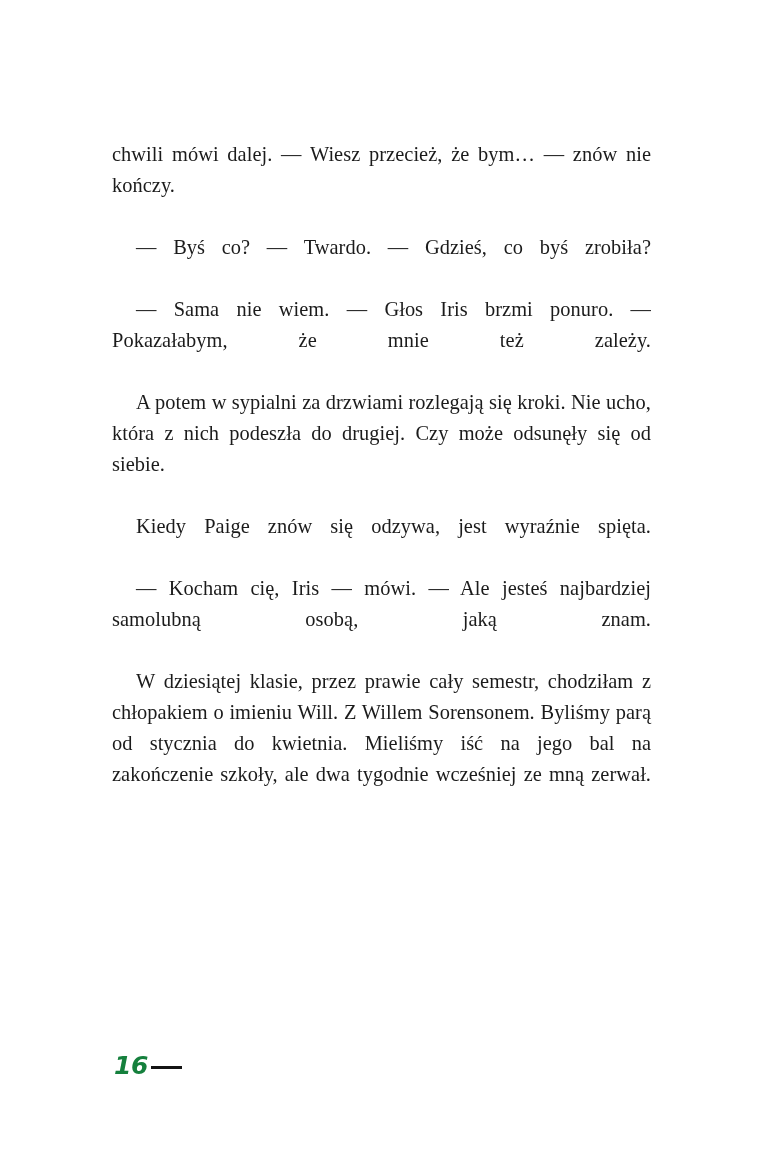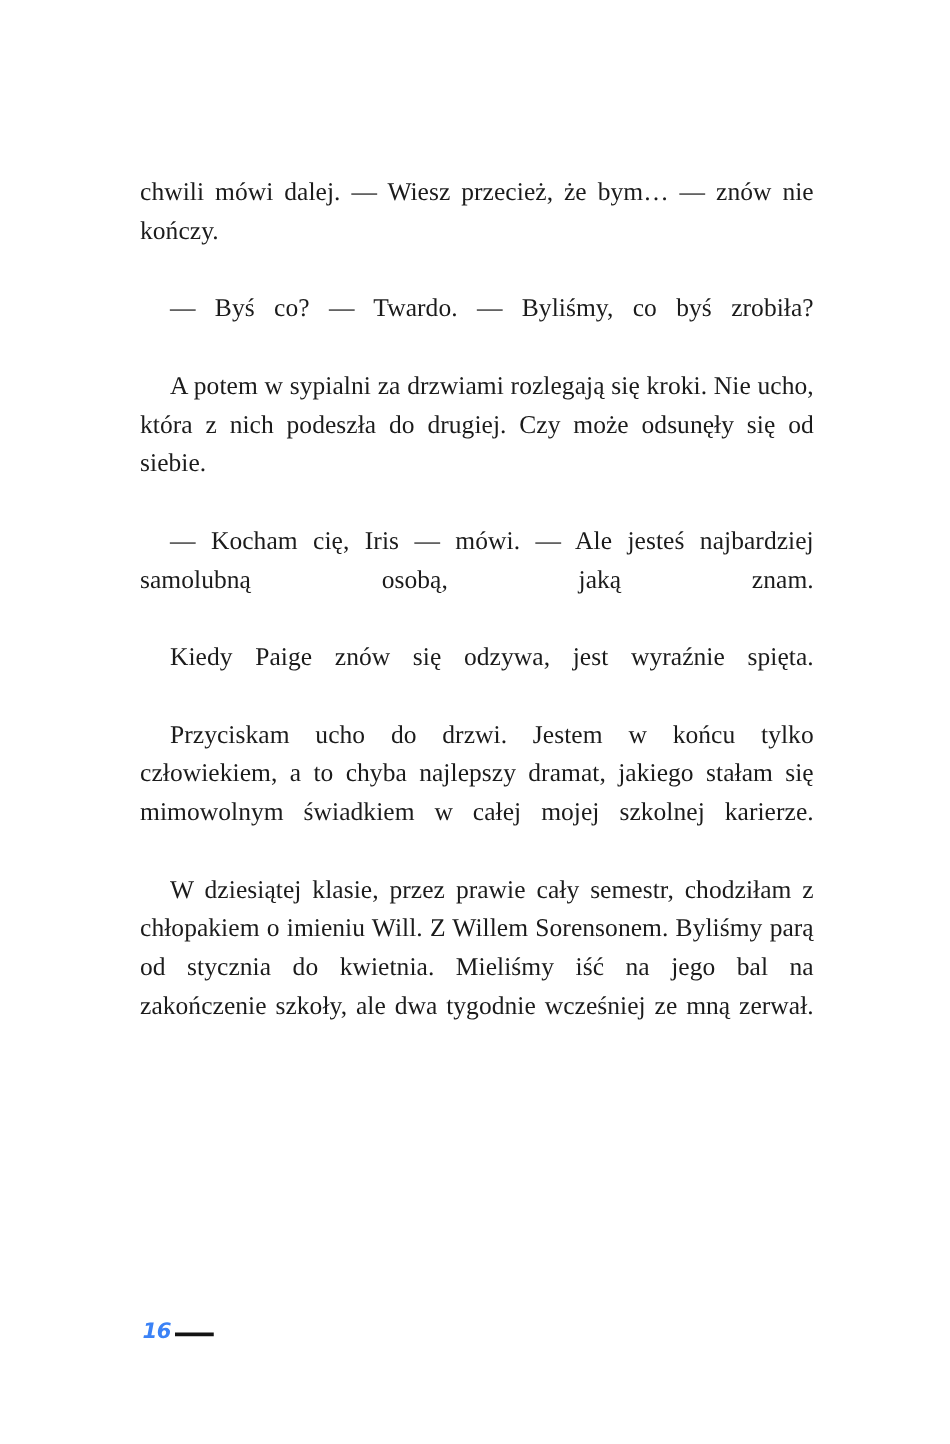--- a/index.html
+++ b/index.html
@@ -62,47 +62,47 @@
     left: 114px;
     top: 1048px;
     display: flex;
     align-items: center;
     height: 34px;
   }
   .folio-number {
     font-family: "DejaVu Sans", "Liberation Sans", sans-serif;
     font-weight: 700;
     font-style: italic;
-    font-size: 17px;
+    font-size: 25px;
     letter-spacing: -0.5px;
-    color: #3b82f6;
+    color: #15803d;
     line-height: 1;
   }
   .folio-dash {
     display: inline-block;
     width: 31px;
     height: 3px;
     background: #141414;
     margin-left: 3px;
     margin-top: 5px;
   }
 </style>
 </head>
 <body>
 
 <div class="page">
 
   <div class="text-block">
 
     <p class="para cont">chwili mówi dalej. — Wiesz przecież, że bym… — znów nie kończy.</p>
-    <p class="para">— Byś co? — Twardo. — Byliśmy, co byś zrobiła?</p>
+    <p class="para">— Byś co? — Twardo. — Gdzieś, co byś zrobiła?</p>
+    <p class="para">— Sama nie wiem. — Głos Iris brzmi ponuro. — Pokazałabym, że mnie też zależy.</p>
     <p class="para">A potem w sypialni za drzwiami rozlegają się kroki. Nie ucho, która z nich podeszła do drugiej. Czy może odsunęły się od siebie.</p>
+    <p class="para">Kiedy Paige znów się odzywa, jest wyraźnie spięta.</p>
     <p class="para">— Kocham cię, Iris — mówi. — Ale jesteś najbardziej samolubną osobą, jaką znam.</p>
-    <p class="para">Kiedy Paige znów się odzywa, jest wyraźnie spięta.</p>
-    <p class="para">Przyciskam ucho do drzwi. Jestem w końcu tylko człowiekiem, a to chyba najlepszy dramat, jakiego stałam się mimowolnym świadkiem w całej mojej szkolnej karierze.</p>
     <p class="para">W dziesiątej klasie, przez prawie cały semestr, chodziłam z chłopakiem o imieniu Will. Z Willem Sorensonem. Byliśmy parą od stycznia do kwietnia. Mieliśmy iść na jego bal na zakończenie szkoły, ale dwa tygodnie wcześniej ze mną zerwał.</p>
 
   </div>
 
   <div class="folio">
     <span class="folio-number">16</span>
     <span class="folio-dash"></span>
   </div>
 
 </div>

